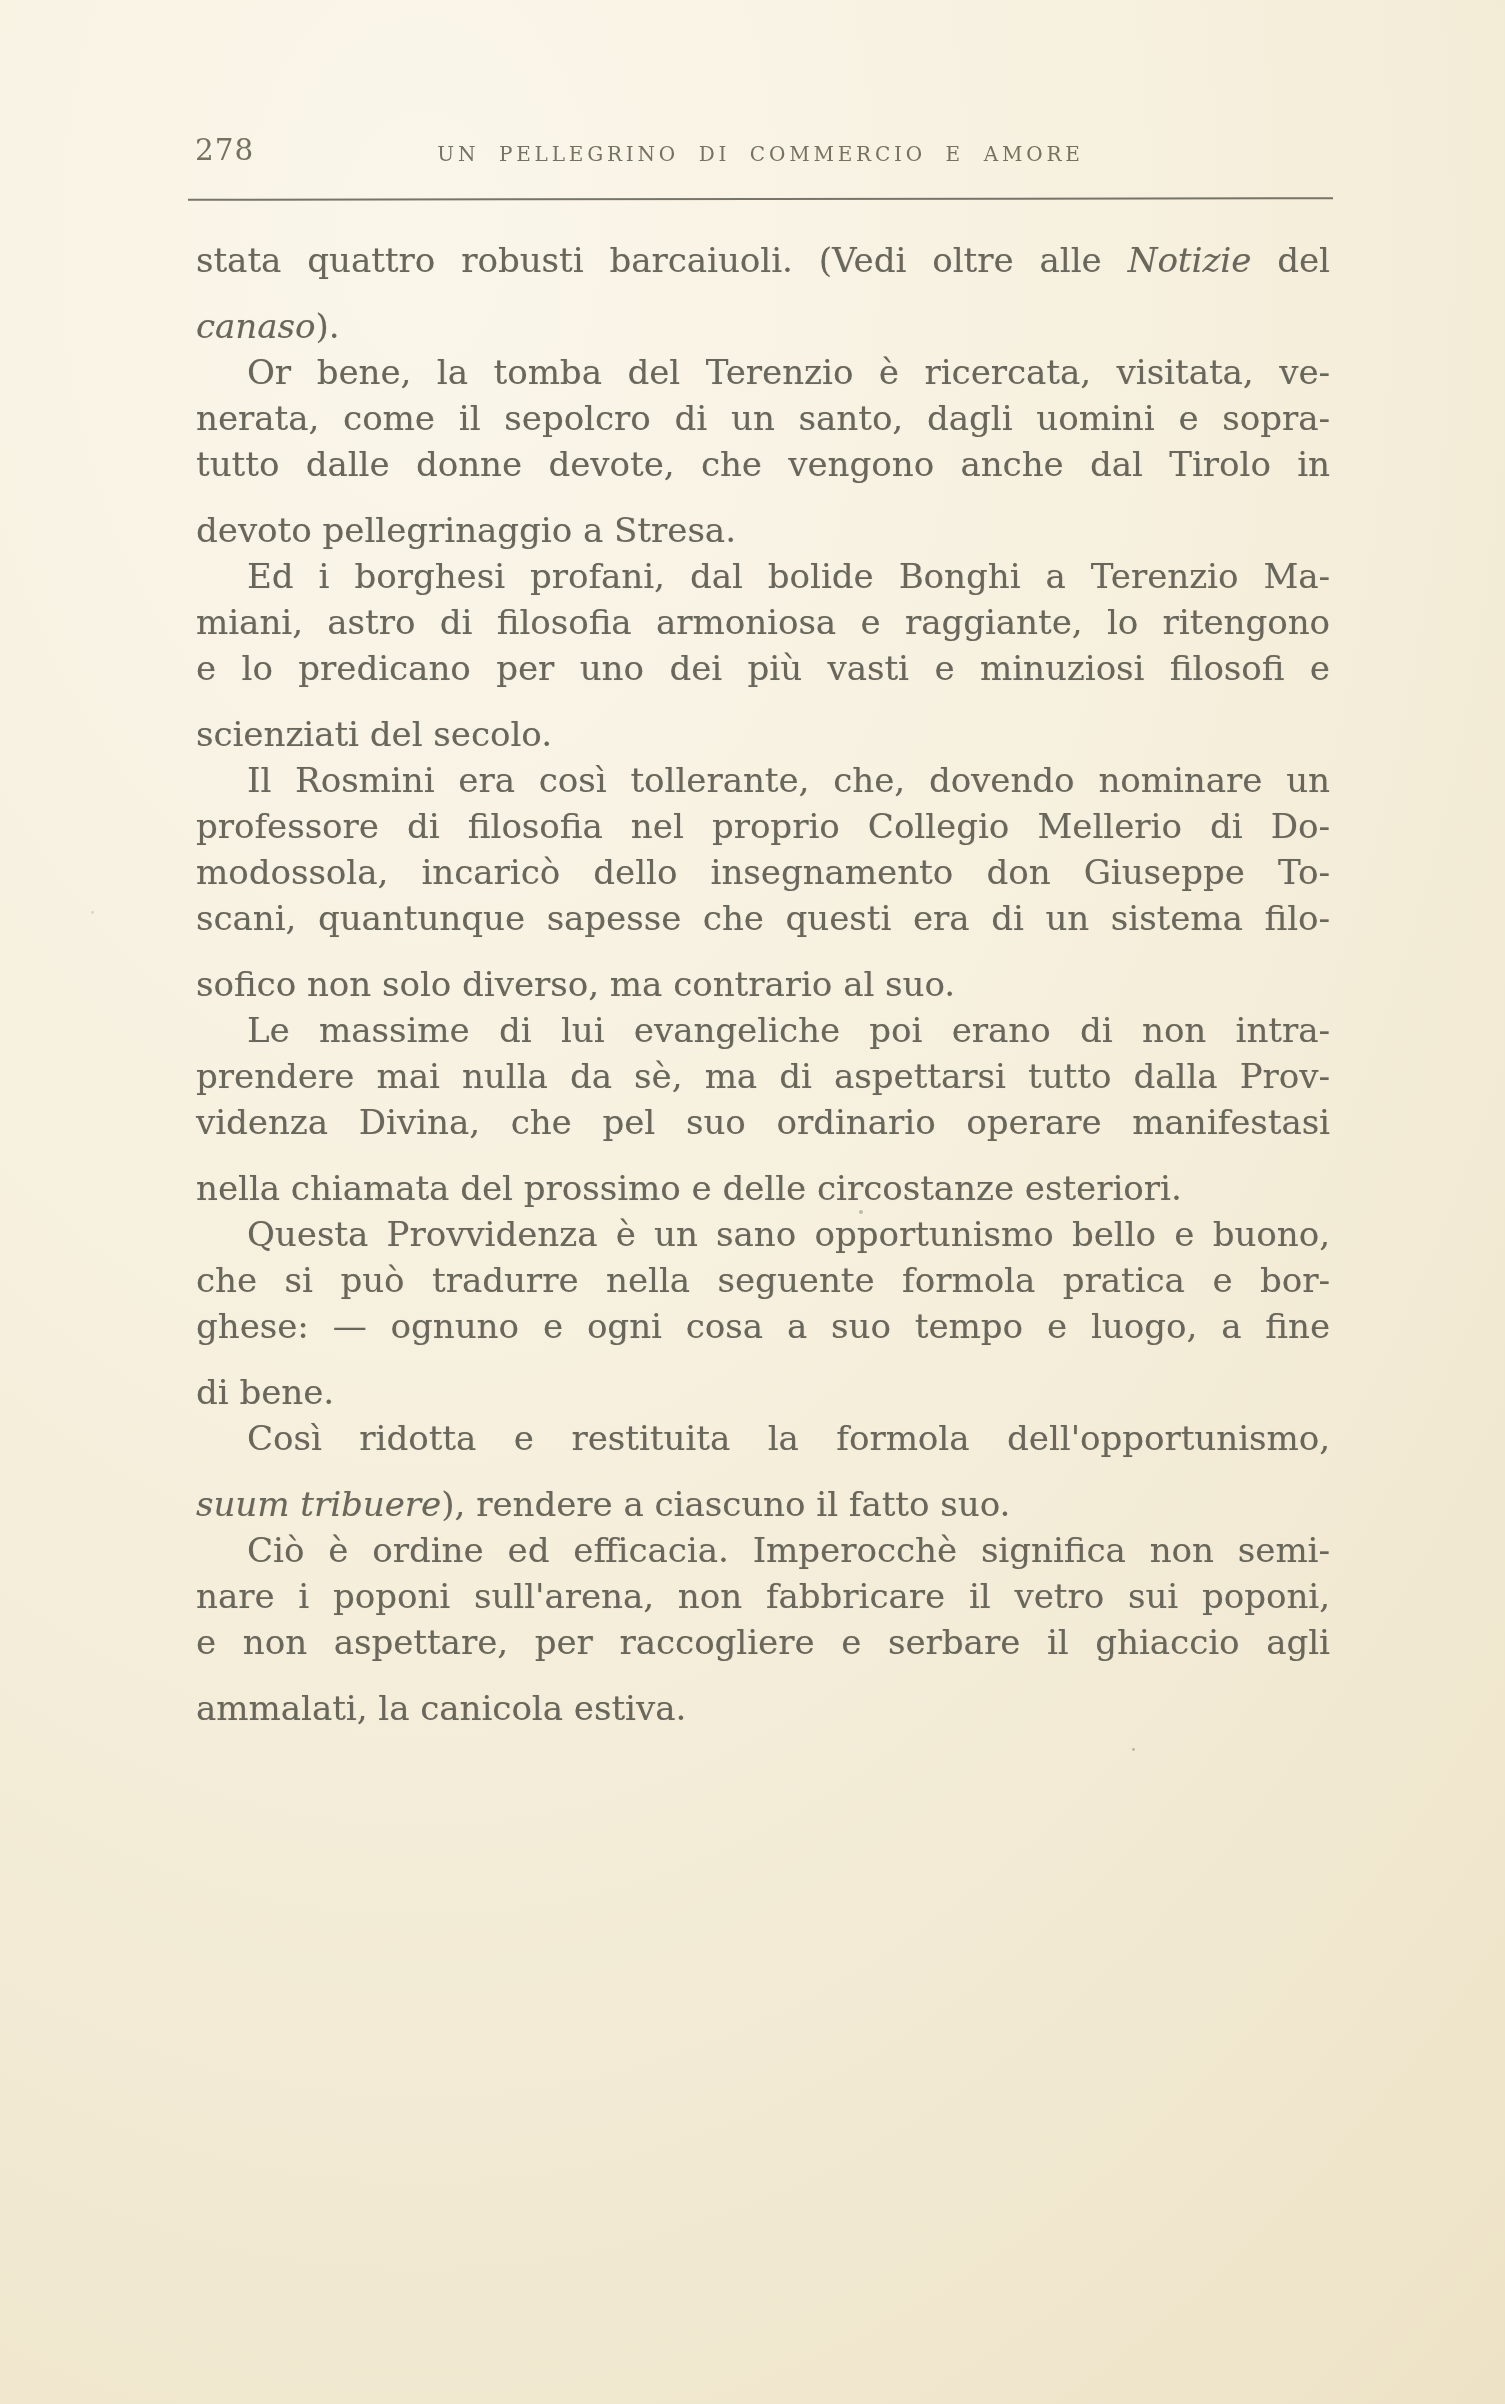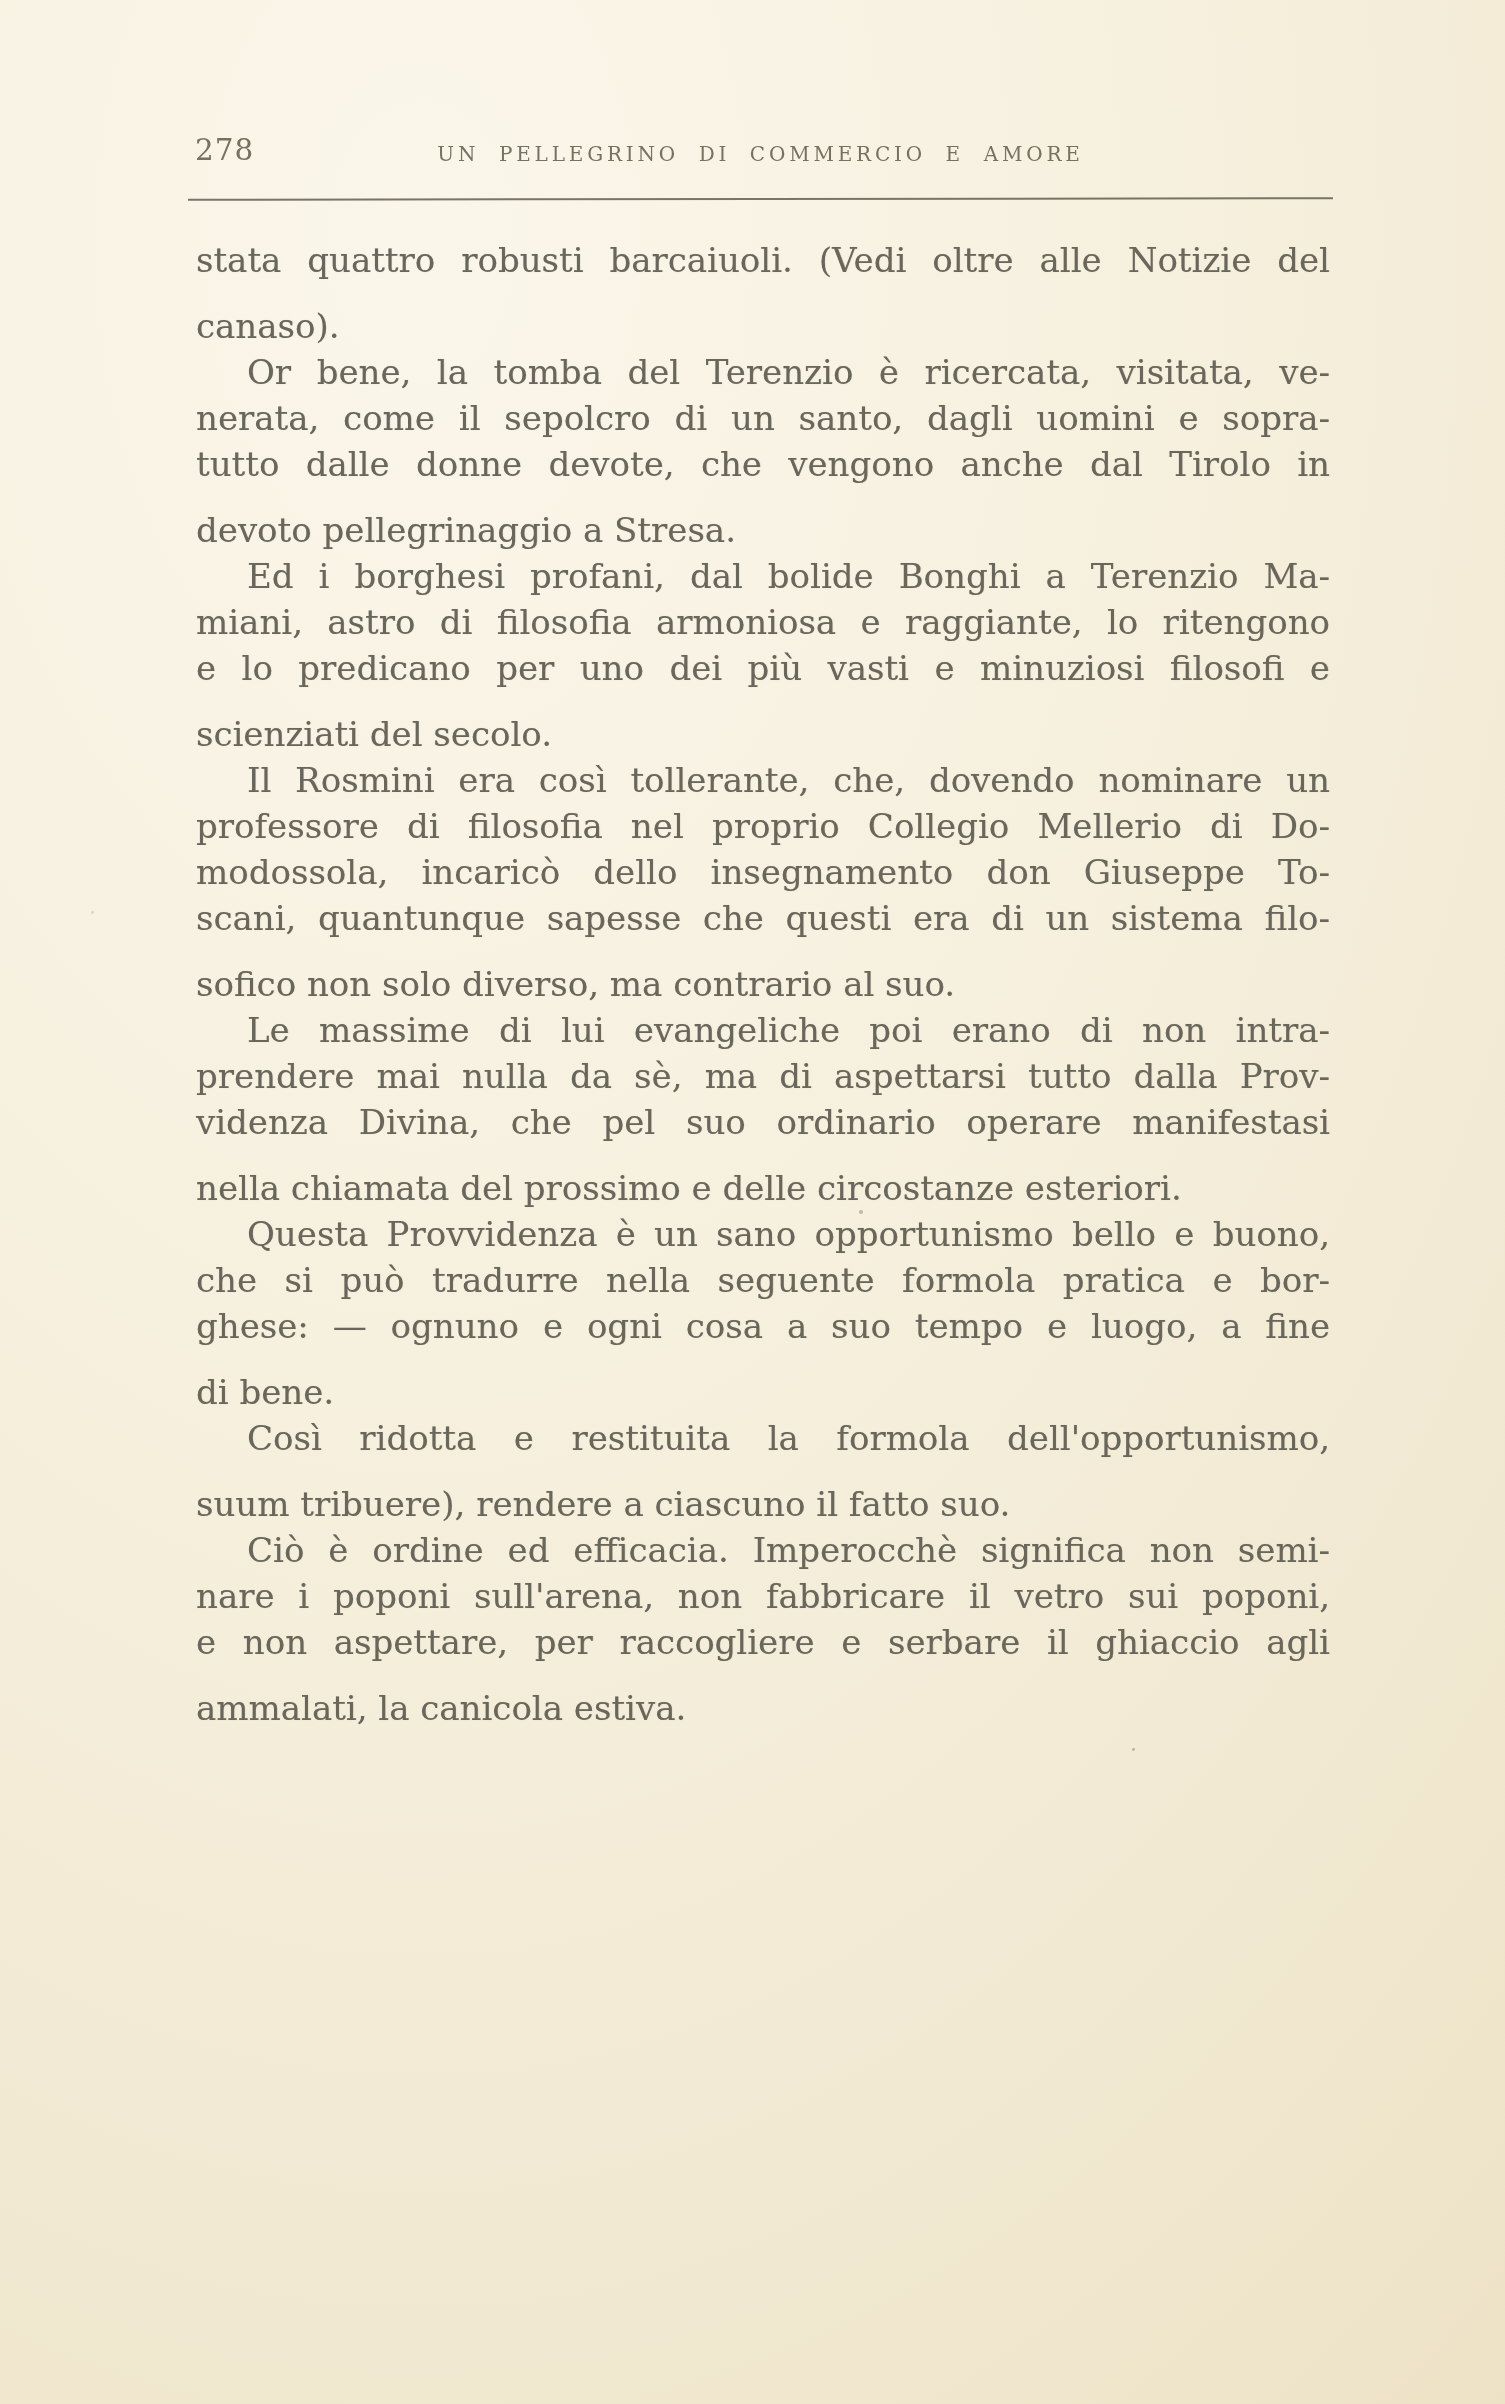--- a/index.html
+++ b/index.html
@@ -59,21 +59,21 @@
     text-shadow: 0.3px 0.3px 0.7px rgba(106, 104, 92, 0.35);
   }
   .para { margin: 0; }
   .line {
     text-align: justify;
     text-align-last: justify;
     white-space: normal;
   }
   .line.last { text-align-last: left; margin-top: 20px; }
   .line.first { text-indent: 51px; }
-  .it { }
+  .it { font-style: italic; }
   .speck {
     position: absolute;
     border-radius: 50%;
     background: rgba(90, 86, 70, 0.35);
   }
   .speck.s1 { left: 859px; top: 1210px; width: 3.8px; height: 3.8px; }
   .speck.s2 { left: 1132px; top: 1748px; width: 2.9px; height: 2.9px; }
   .speck.s3 { left: 91px;  top: 911px;  width: 2.9px; height: 2.9px; opacity: .5; }
 </style>
 </head>

